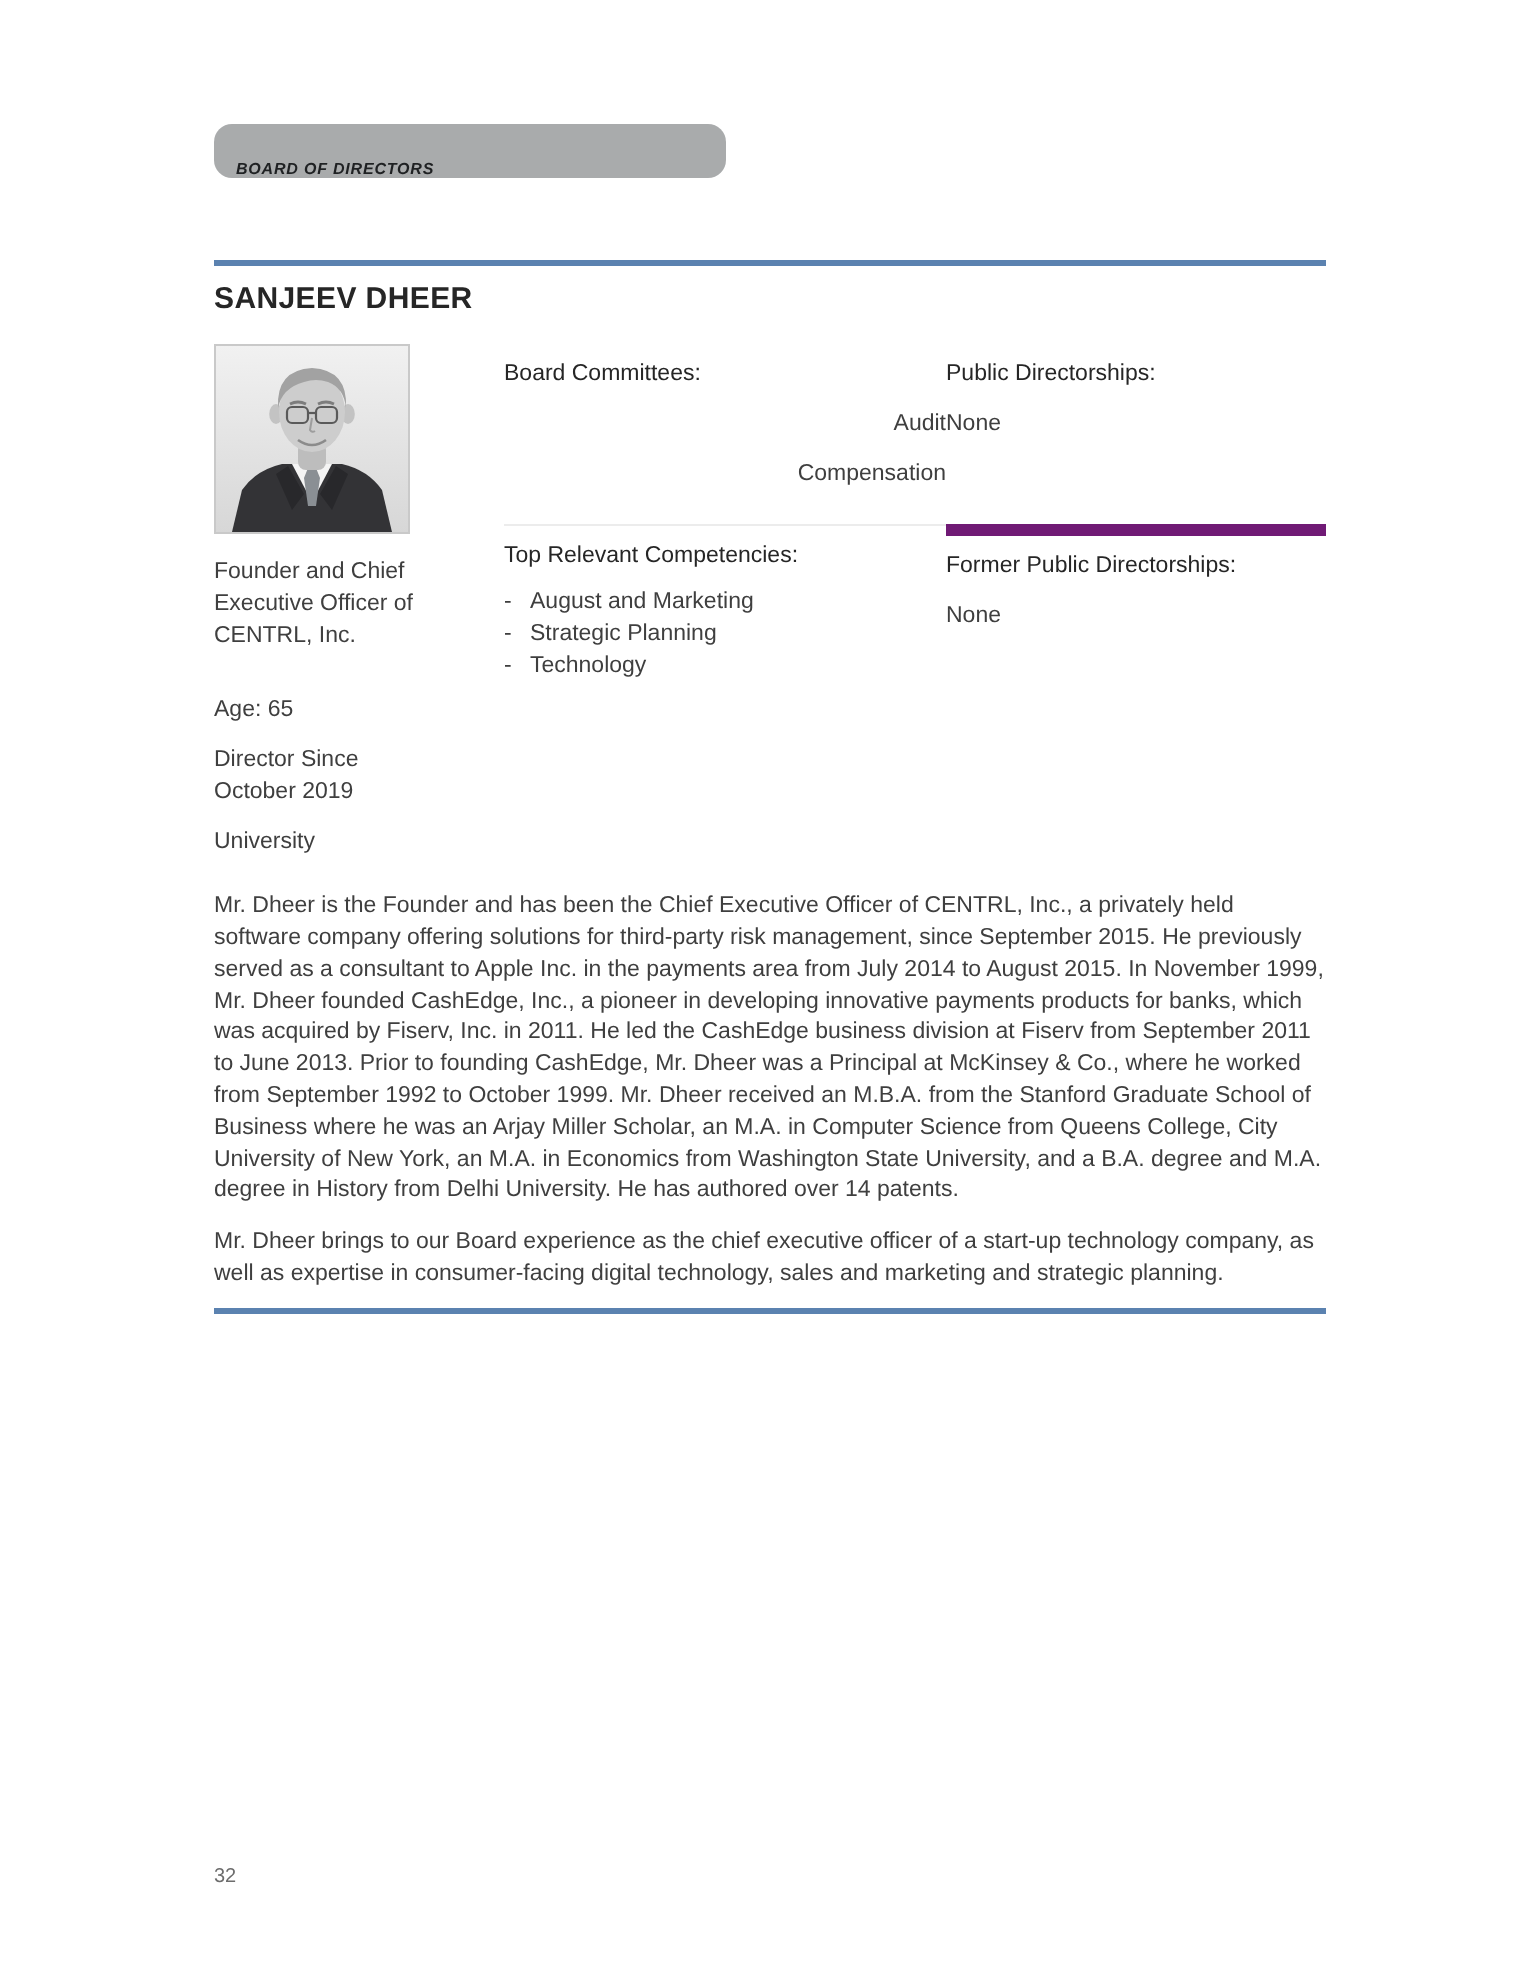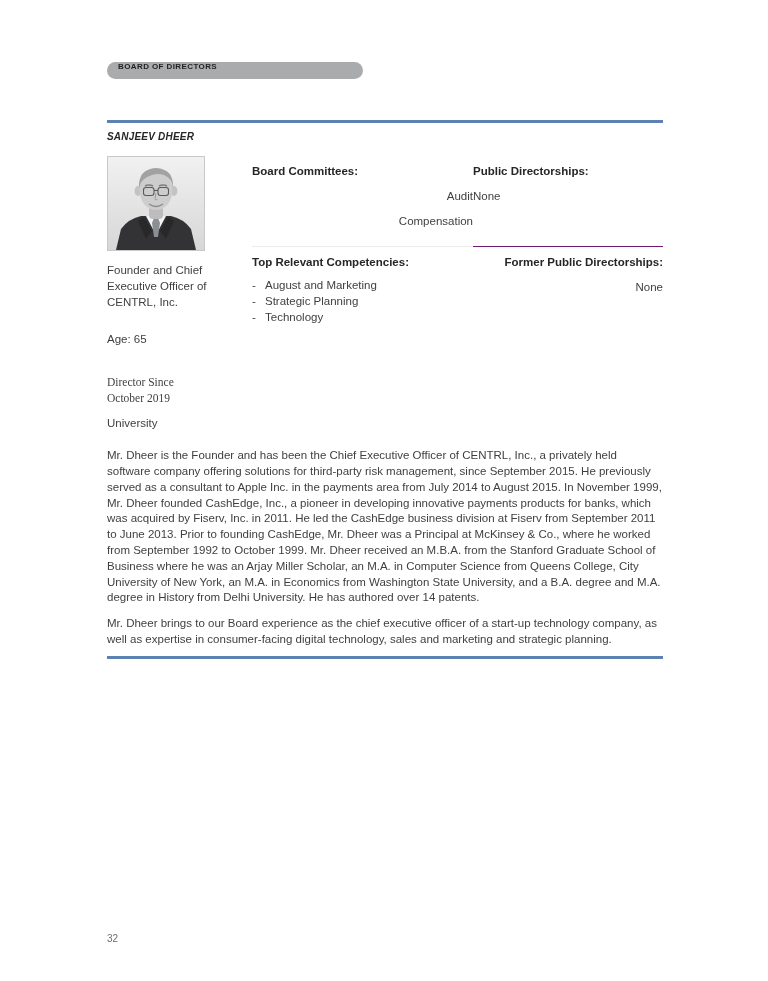--- a/index.html
+++ b/index.html
@@ -11,75 +11,75 @@
     position: relative;
     overflow: hidden;
   }
   .page {
     position: relative;
     width: 768px; height: 981px;
     padding: 62px 105px 0 107px;
   }
   
   .badge-pill {
-    width: 256px; height: 17px;
+    width: 256px; height: 27px;
     background: #a9abac;
     border-radius: 9px;
-    display: flex; align-items: flex-start;
+    display: flex; align-items: flex-end;
     padding-left: 11px;
     font-size: 8px; font-weight: 700;
     letter-spacing: 0.4px;
     color: #1f2123;
+    font-style: italic;
   }
   
   .rule-blue {
     border: none;
     height: 3px;
     margin-top: 41px;
   }
   .rule-blue.bottom { margin-top: 8px; }
   
   .director-name {
     margin-top: 8px;
-    font-size: 10px;
+    font-size: 15px;
     font-weight: 700;
     color: #262626;
     letter-spacing: 0.2px;
-    font-style: italic;
   }
   
   .profile-grid {
     margin-top: 14px;
     display: grid;
     grid-template-columns: 145px 221px 1fr;
     grid-template-rows: 90px auto;
   }
   .cell-left { grid-row: 1 / span 2; grid-column: 1; }
   .cell-mid-1 { grid-row: 1; grid-column: 2; padding-top: 9px; }
   .cell-right-1 { grid-row: 1; grid-column: 3; padding-top: 9px; }
   .cell-mid-2 { grid-row: 2; grid-column: 2; padding-top: 9px; border-top: 1px solid #ececec; }
-  .cell-right-2 { grid-row: 2; grid-column: 3; padding-top: 9px; border-top: 1px solid #701a75; text-align: right; }
+  .cell-right-2 { grid-row: 2; grid-column: 3; padding-top: 9px; border-top: 6px solid #701a75; }
 
   .photo-frame {
     width: 98px; height: 95px;
     border: 1px solid #c9c9c9;
     background: #e9e9e9;
     overflow: hidden;
   }
   .photo-frame svg { display: block; }
 
   .info-block { font-size: 11.5px; line-height: 1.37; color: #3f3f3f; }
   .info-title { margin-top: 12px; width: 112px; }
   .info-age { margin-top: 22px; }
-  .info-since { margin-top: 27px; width: 100px; font-family: Liberation Serif, serif; }
+  .info-since { margin-top: 9px; width: 100px; }
   .info-independent { margin-top: 9px; }
 
   .col-heading {
     font-size: 11.5px;
-    font-weight: 700;
+    font-weight: 400;
     color: #262626;
   }
   .col-item { font-size: 11.5px; color: #3f3f3f; margin-top: 13px; text-align: right; }
   .col-value { font-size: 11.5px; color: #3f3f3f; margin-top: 13px; }
 
   .competency-list { margin-top: 10px; }
   .competency-item {
     display: flex;
     font-size: 11.5px;
     color: #3f3f3f;

